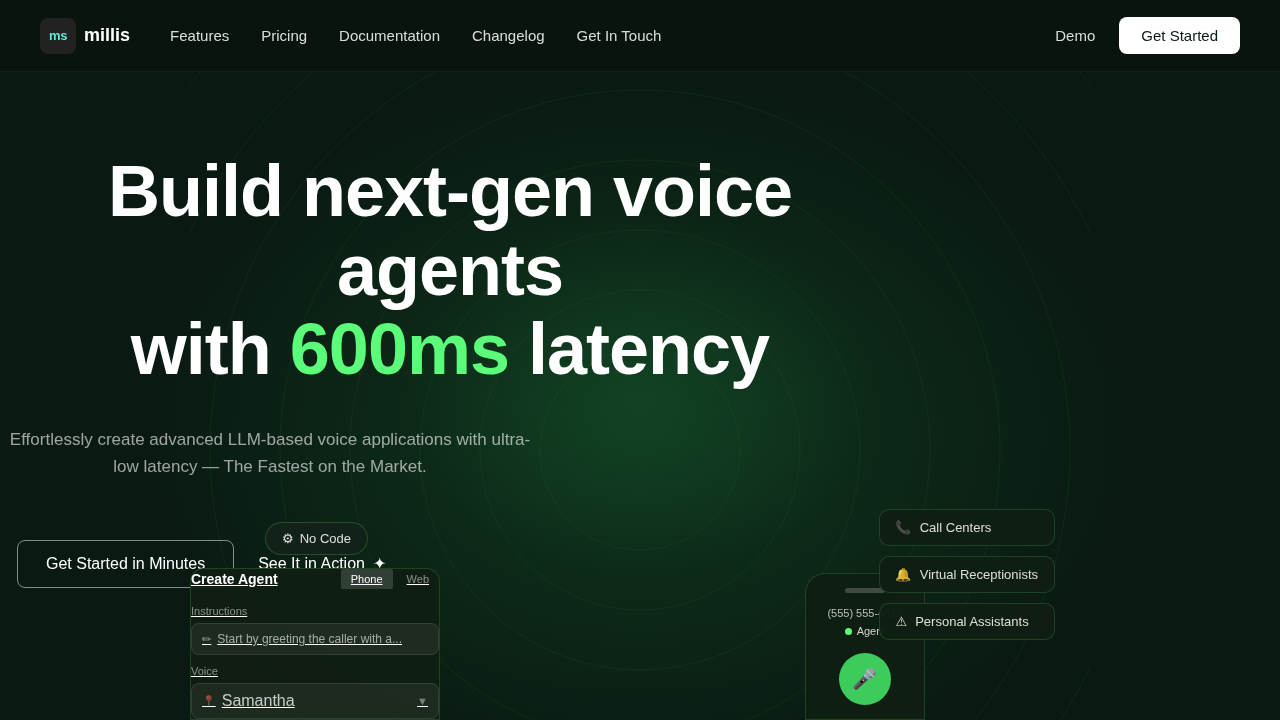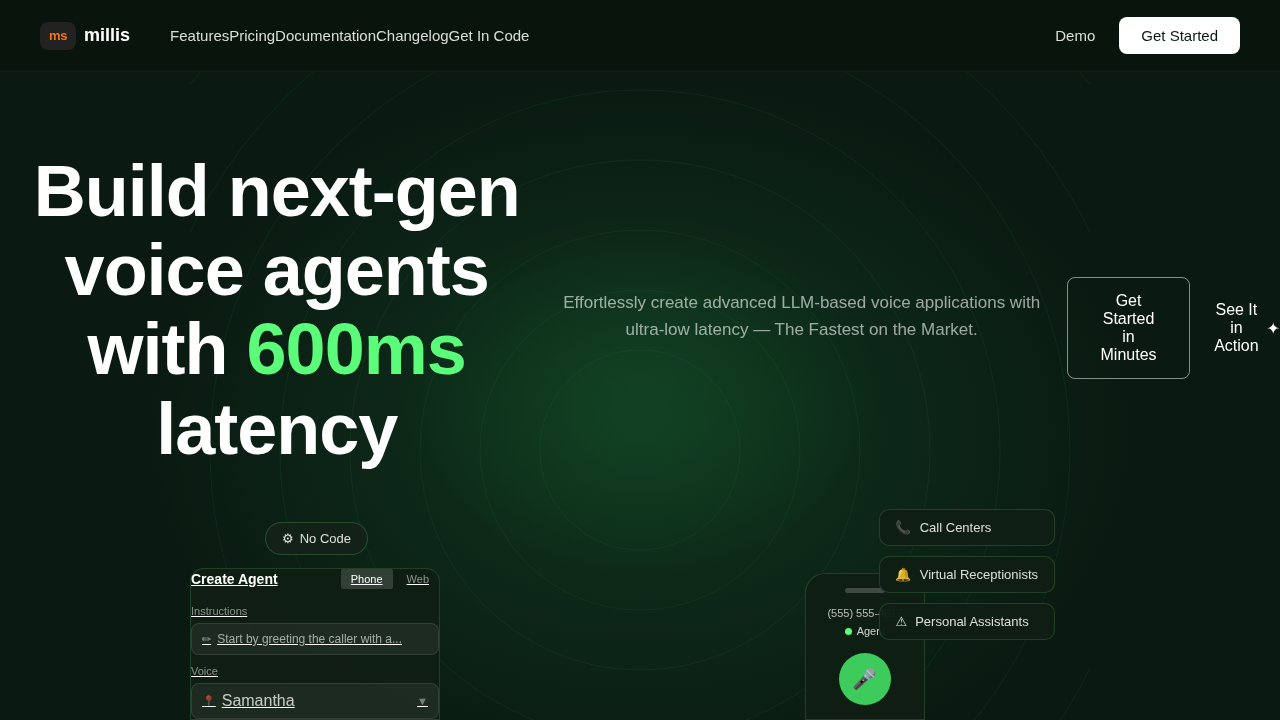--- a/index.html
+++ b/index.html
@@ -64,39 +64,40 @@
     .logo {
       display: flex;
       align-items: center;
       gap: 8px;
     }
 
     .logo-box {
       background: #222;
       border-radius: 8px;
       width: 36px;
-      height: 28px;
+      height: 36px;
       display: flex;
       align-items: center;
       justify-content: center;
       font-weight: bold;
       font-size: 13px;
-      color: #f97316;
+      color: #5eead4;
       letter-spacing: -0.5px;
     }
 
     .logo-text {
       font-size: 18px;
       font-weight: 600;
       color: white;
     }
 
     .nav-links {
       display: flex;
       align-items: flex-start;
+      gap: 32px;
       list-style: none;
     }
 
     .nav-links a {
       color: rgba(255,255,255,0.85);
       text-decoration: none;
       font-size: 15px;
       font-weight: 400;
     }
 
@@ -121,23 +122,24 @@
       font-size: 15px;
       font-weight: 400;
       cursor: pointer;
     }
 
     
     .hero {
       position: relative;
       z-index: 5;
       display: flex;
-      align-items: center;
+      flex-direction: column;
       text-align: center;
       padding-top: 80px;
+      gap: 24px;
     }
 
     .hero-title {
       font-size: 72px;
       font-weight: 700;
       line-height: 1.1;
       letter-spacing: -1px;
       max-width: 900px;
     }
 
@@ -395,21 +397,21 @@
       <li>
         <a href="#">Pricing</a>
       </li>
       <li>
         <a href="#">Documentation</a>
       </li>
       <li>
         <a href="#">Changelog</a>
       </li>
       <li>
-        <a href="#">Get In Code</a>
+        <a href="#">Get In Touch</a>
       </li>
     </ul>
   </div>
 
   <div class="nav-right">
     <a href="#" class="nav-demo">Demo</a>
     <button class="btn-get-started-nav">Get Started</button>
   </div>
 </nav>
 

